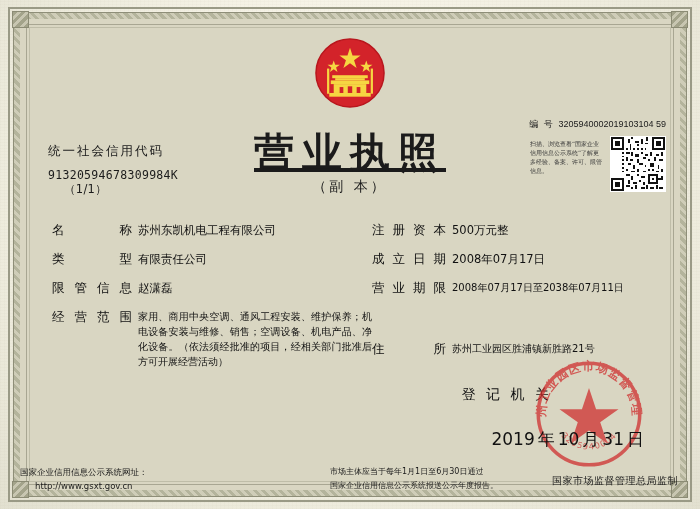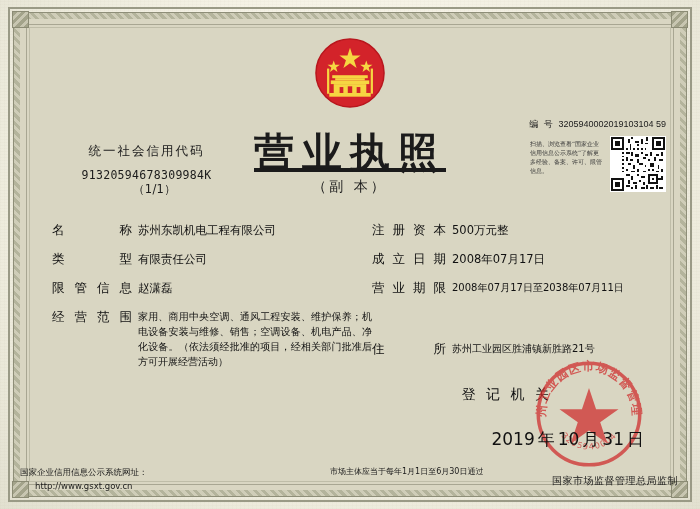--- a/index.html
+++ b/index.html
@@ -145,24 +145,24 @@
     text-align: center;
     font-family: "DejaVu Sans", sans-serif;
     font-size: 14px;
     letter-spacing: 3px;
     color: #1b1b1b;
   }
 
   
   .code-block {
     position: absolute;
-    left: 54px;
+    left: 48px;
     top: 143px;
     width: 185px;
-    text-align: center;
+    text-align: left;
   }
   .code-label {
     font-size: 12.5px;
     letter-spacing: 2px;
     color: #1b1b1b;
     font-family: "DejaVu Sans", sans-serif;
   }
   .code-value {
     margin-top: 8px;
     font-size: 11.5px;
@@ -588,17 +588,18 @@
     <span class="num">2019</span><span>年</span><span class="num">10</span><span>月</span><span class="num">31</span><span>日</span>
   </div>
 
   <div class="footer">
     <div class="footer-left">
       <div>国家企业信用信息公示系统网址：</div>
       <div>http://www.gsxt.gov.cn</div>
     </div>
     <div class="footer-mid">
       <div>市场主体应当于每年1月1日至6月30日通过</div>
+      <div>国家企业信用信息公示系统报送公示年度报告。</div>
     </div>
     <div class="footer-right">国家市场监督管理总局监制</div>
   </div>
 
 </div>
 
 </body></html>

